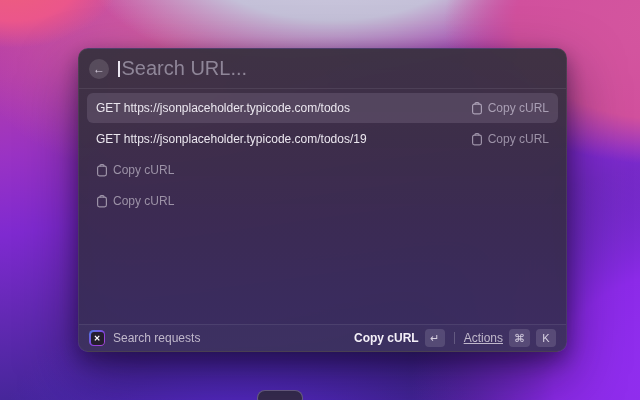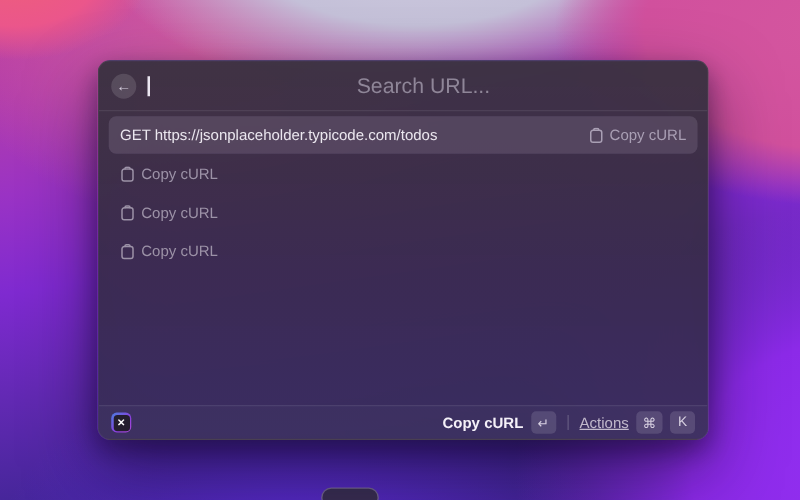--- a/index.html
+++ b/index.html
@@ -53,21 +53,21 @@
   .back-btn{
     width:20px;height:20px;border-radius:50%;flex:0 0 20px;
     background:rgba(255,255,255,0.13);color:#d6cfde;
     border:none;padding:0;margin-right:9px;cursor:pointer;
     font-size:12px;line-height:20px;text-align:center;
     font-family:inherit;
   }
   .caret{width:1.5px;height:16px;background:#ece7f1;flex:0 0 1.5px;}
   .search-input{
     flex:1;background:transparent;border:none;outline:none;
-    color:#ece7f1;font-size:17px;font-family:inherit;padding:0 0 0 2px;text-align:center;
+    color:#ece7f1;font-size:20px;font-family:inherit;padding:0 0 0 2px;
   }
   .search-input::placeholder{color:#8f8698;opacity:1;}
 
   .list{flex:1;padding:4px 8px;overflow:hidden;}
   .row{
     height:30px;margin-bottom:1px;border-radius:6px;
     display:flex;align-items:center;justify-content:space-between;
     padding:0 9px;color:#ebe7ef;font-size:12px;cursor:default;
   }
   .row.selected{background:rgba(233,219,245,0.13);}
@@ -124,20 +124,21 @@
         <svg width="12" height="13" viewBox="0 0 12 13" fill="none" stroke="currentColor" stroke-width="1.2" stroke-linecap="round" stroke-linejoin="round">
           <rect x="1.6" y="2.2" width="8.8" height="9.6" rx="1.8"></rect>
           <path d="M4 2.2 v-0.4 a1.1 1.1 0 0 1 1.1-1.1 h1.8 a1.1 1.1 0 0 1 1.1 1.1 v0.4"></path>
         </svg>
       </span>
       <span>Copy cURL</span>
     </span>
   </div>
 
   <div class="row">
+    <span class="row-text">GET https://jsonplaceholder.typicode.com/todos/19</span>
     <span class="row-action">
       <span class="clip-icon">
         <svg width="12" height="13" viewBox="0 0 12 13" fill="none" stroke="currentColor" stroke-width="1.2" stroke-linecap="round" stroke-linejoin="round">
           <rect x="1.6" y="2.2" width="8.8" height="9.6" rx="1.8"></rect>
           <path d="M4 2.2 v-0.4 a1.1 1.1 0 0 1 1.1-1.1 h1.8 a1.1 1.1 0 0 1 1.1 1.1 v0.4"></path>
         </svg>
       </span>
       <span>Copy cURL</span>
     </span>
   </div>
@@ -165,20 +166,21 @@
       <span>Copy cURL</span>
     </span>
   </div>
 </div>
 
     <div class="palette-footer">
       <div class="footer-left">
         <span class="ext-icon">
           <span class="ext-icon-inner">✕</span>
         </span>
+        <span>Search requests</span>
       </div>
       <div class="footer-right">
         <span class="primary-label">Copy cURL</span>
         <span class="keycap">↵</span>
         <span class="fsep"></span>
         <span class="actions-label">Actions</span>
         <span class="keycap">⌘</span>
         <span class="keycap">K</span>
       </div>
     </div>

